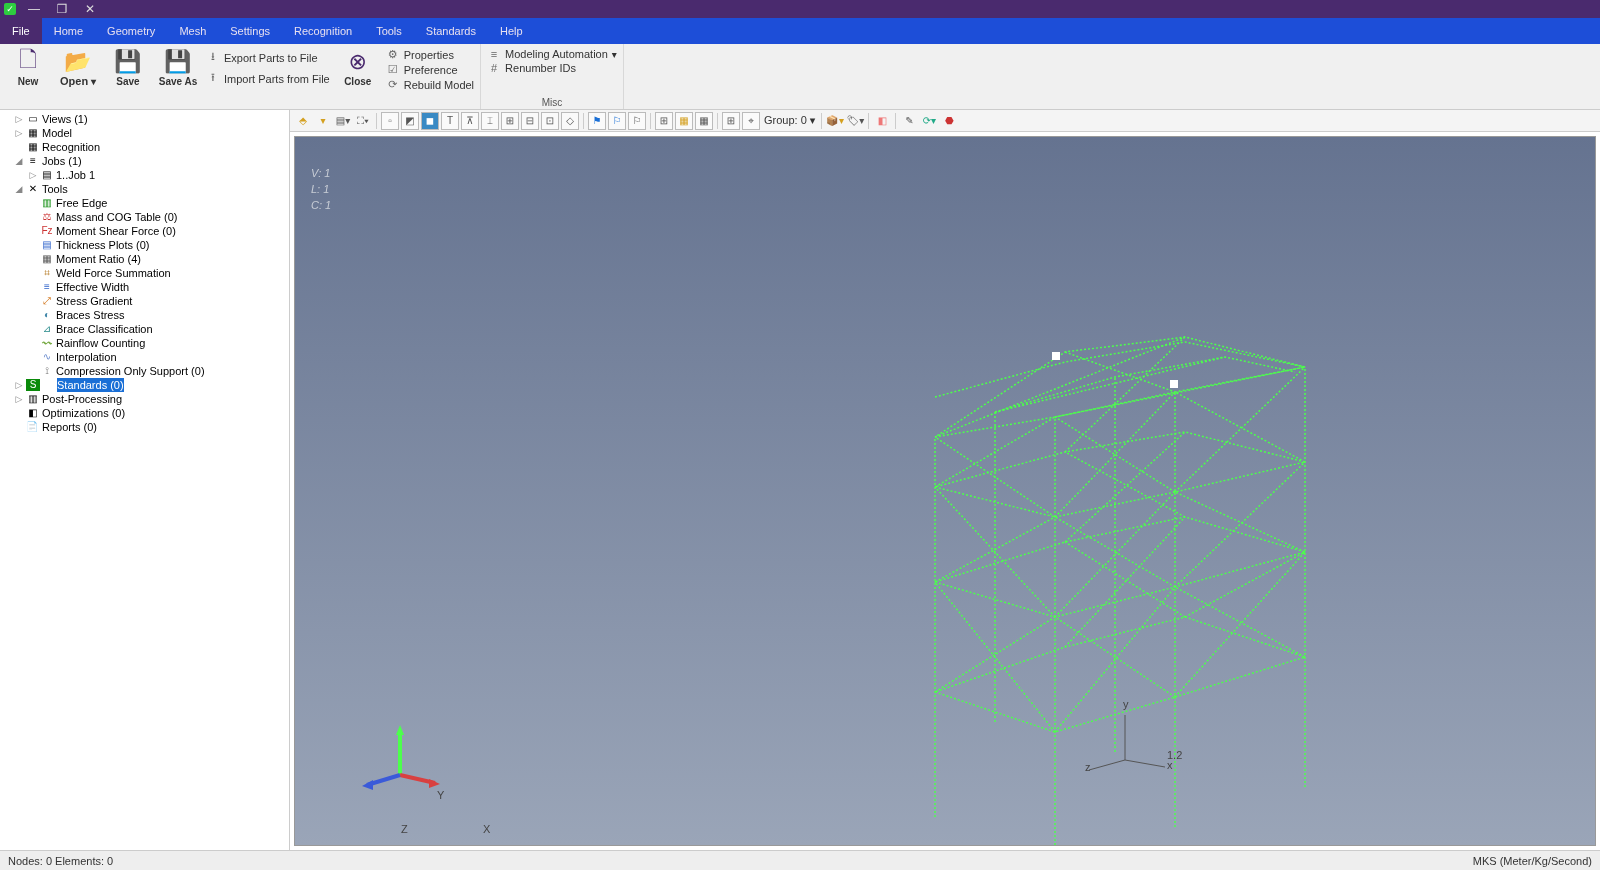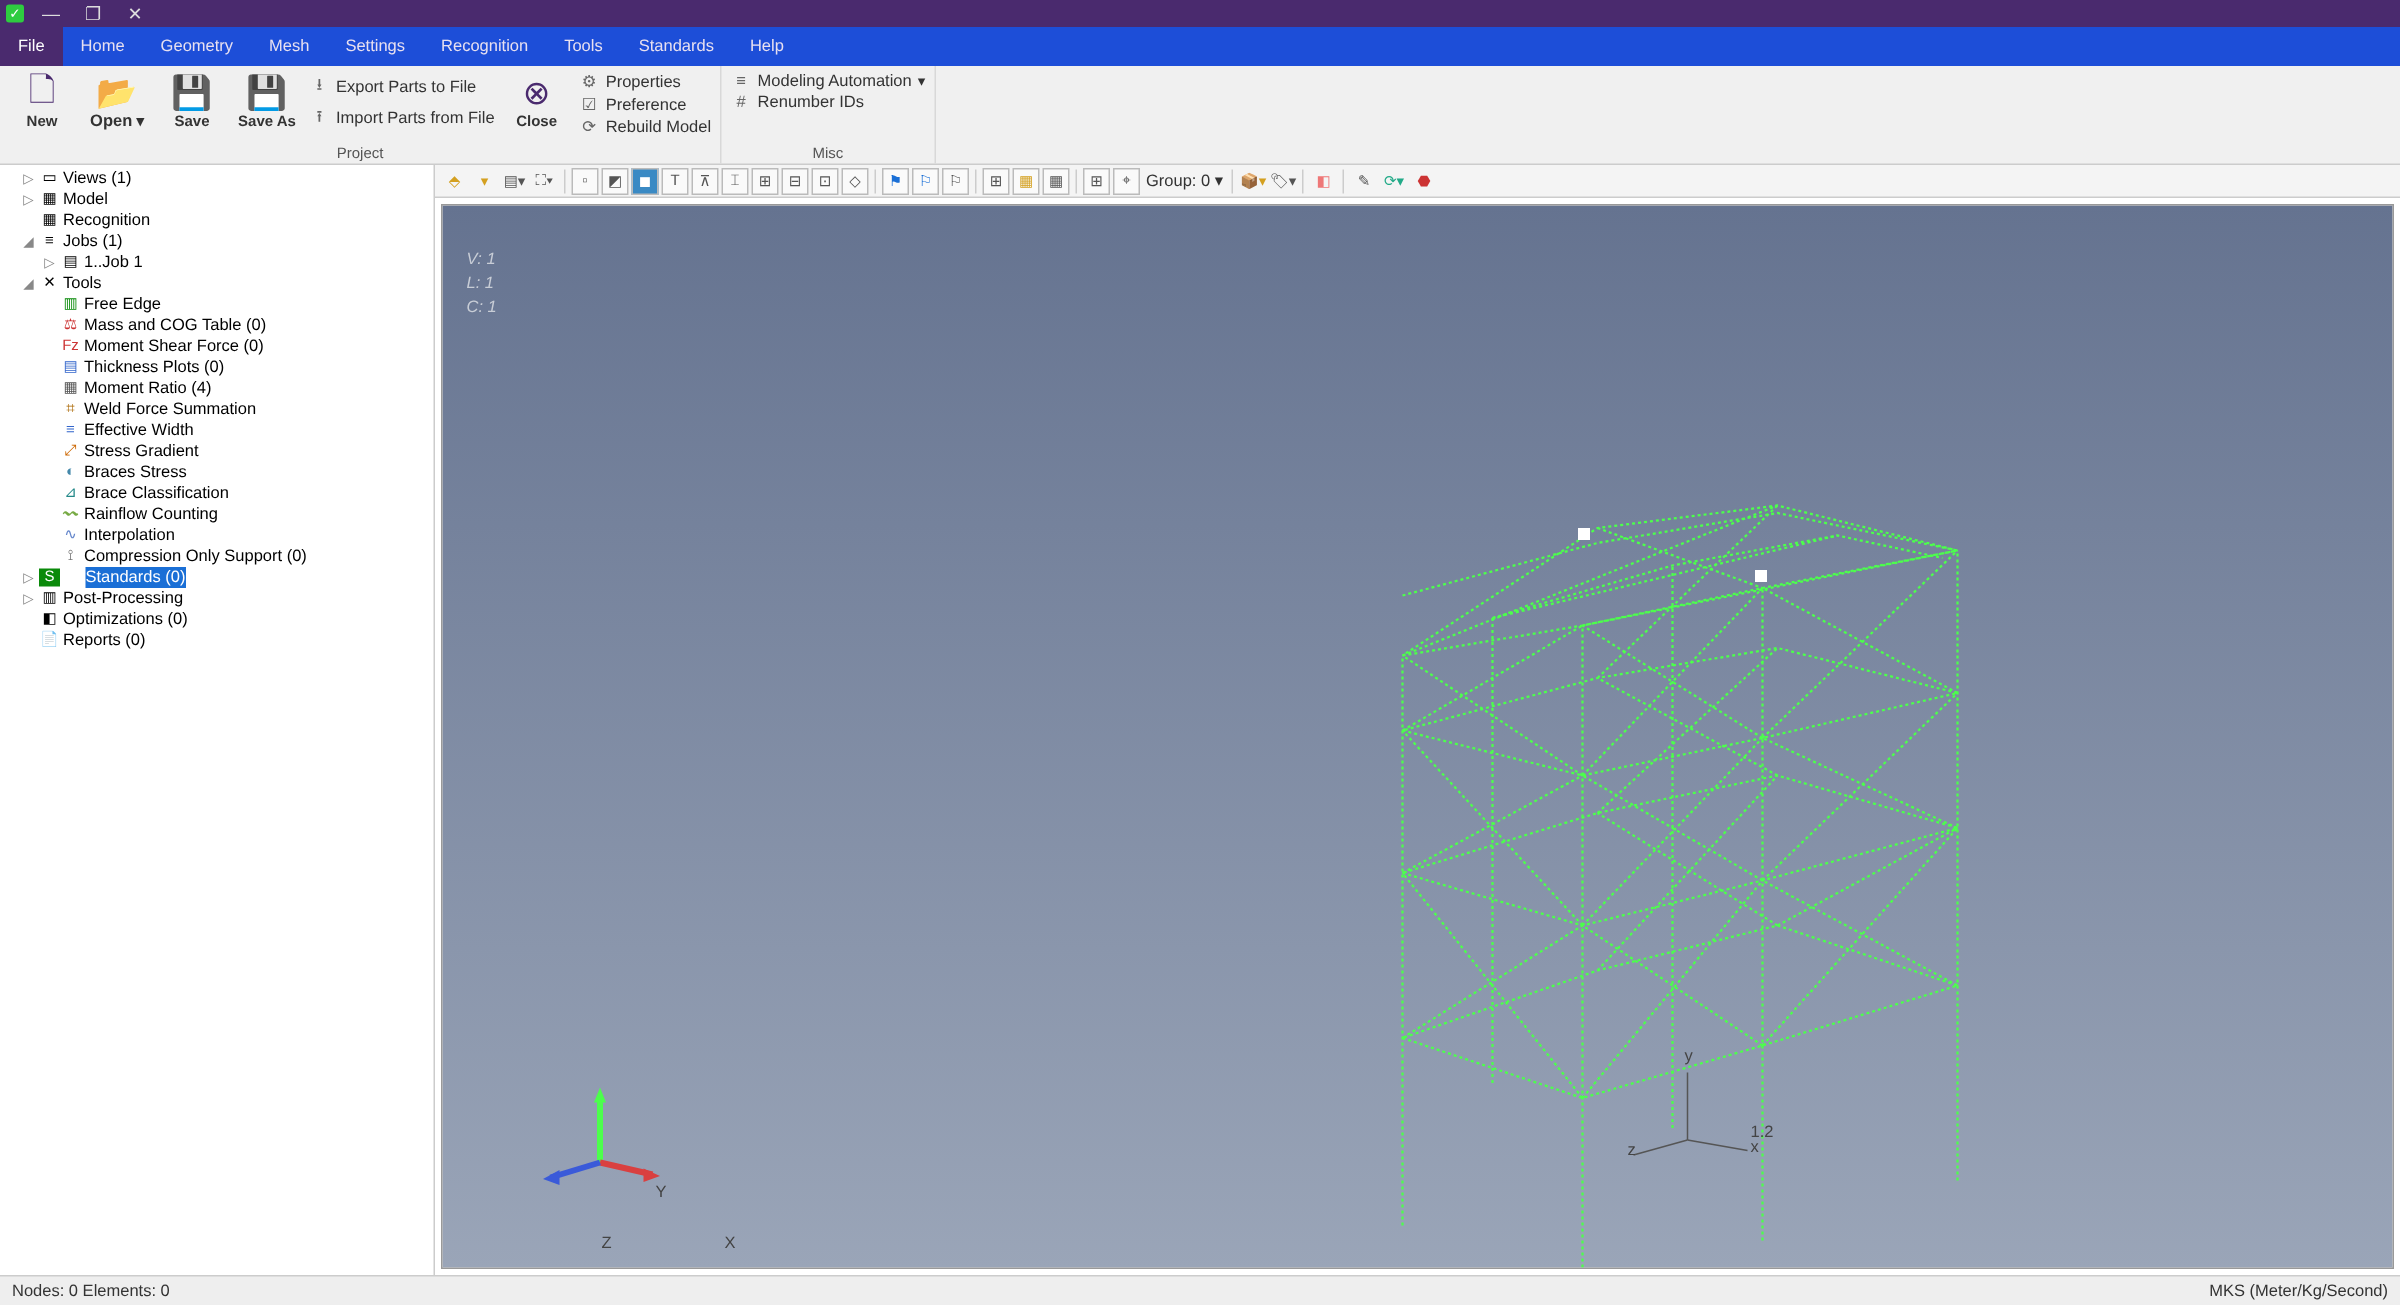--- a/index.html
+++ b/index.html
@@ -119,21 +119,20 @@
         <div class="smallbtn">
             <span class="sico">☑</span>
             <span>Preference</span>
           </div>
         <div class="smallbtn">
             <span class="sico">⟳</span>
             <span>Rebuild Model</span>
           </div>
       </div>
     </div>
-    <div class="label">Project</div>
   </div>
   <div class="rgroup">
     <div class="btns">
       <div class="smallcol">
         <div class="smallbtn"><span class="sico">≡</span><span>Modeling Automation</span> ▾</div>
         <div class="smallbtn">
             <span class="sico">#</span>
             <span>Renumber IDs</span>
           </div>
       </div>

